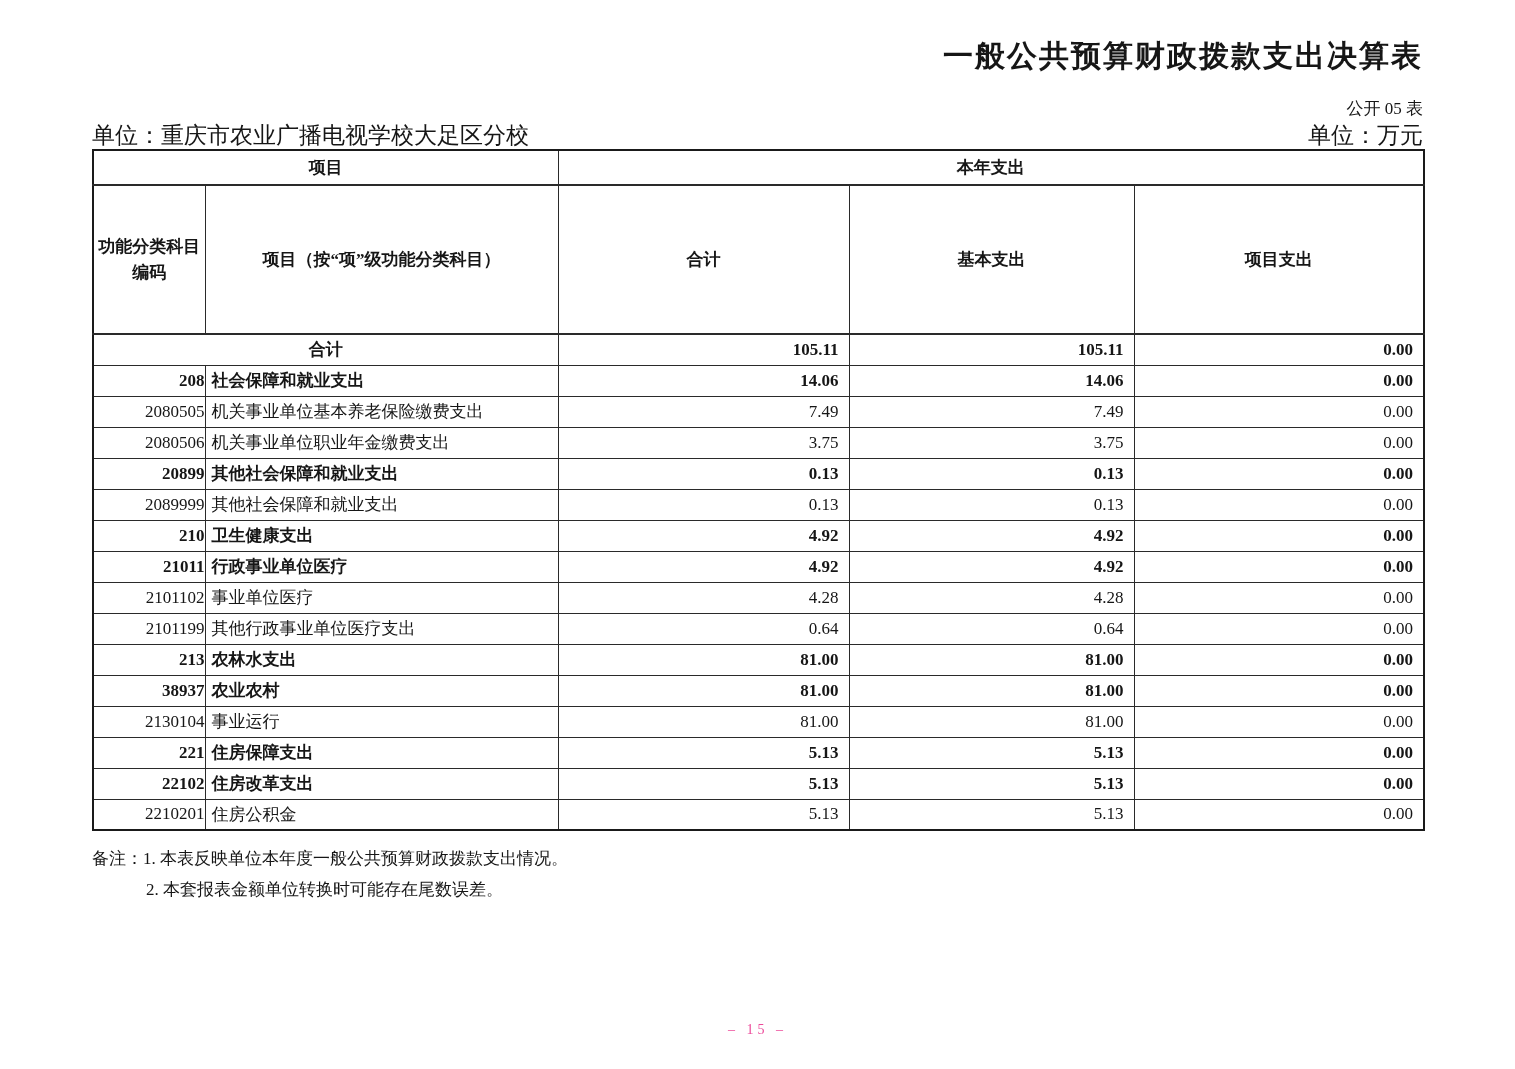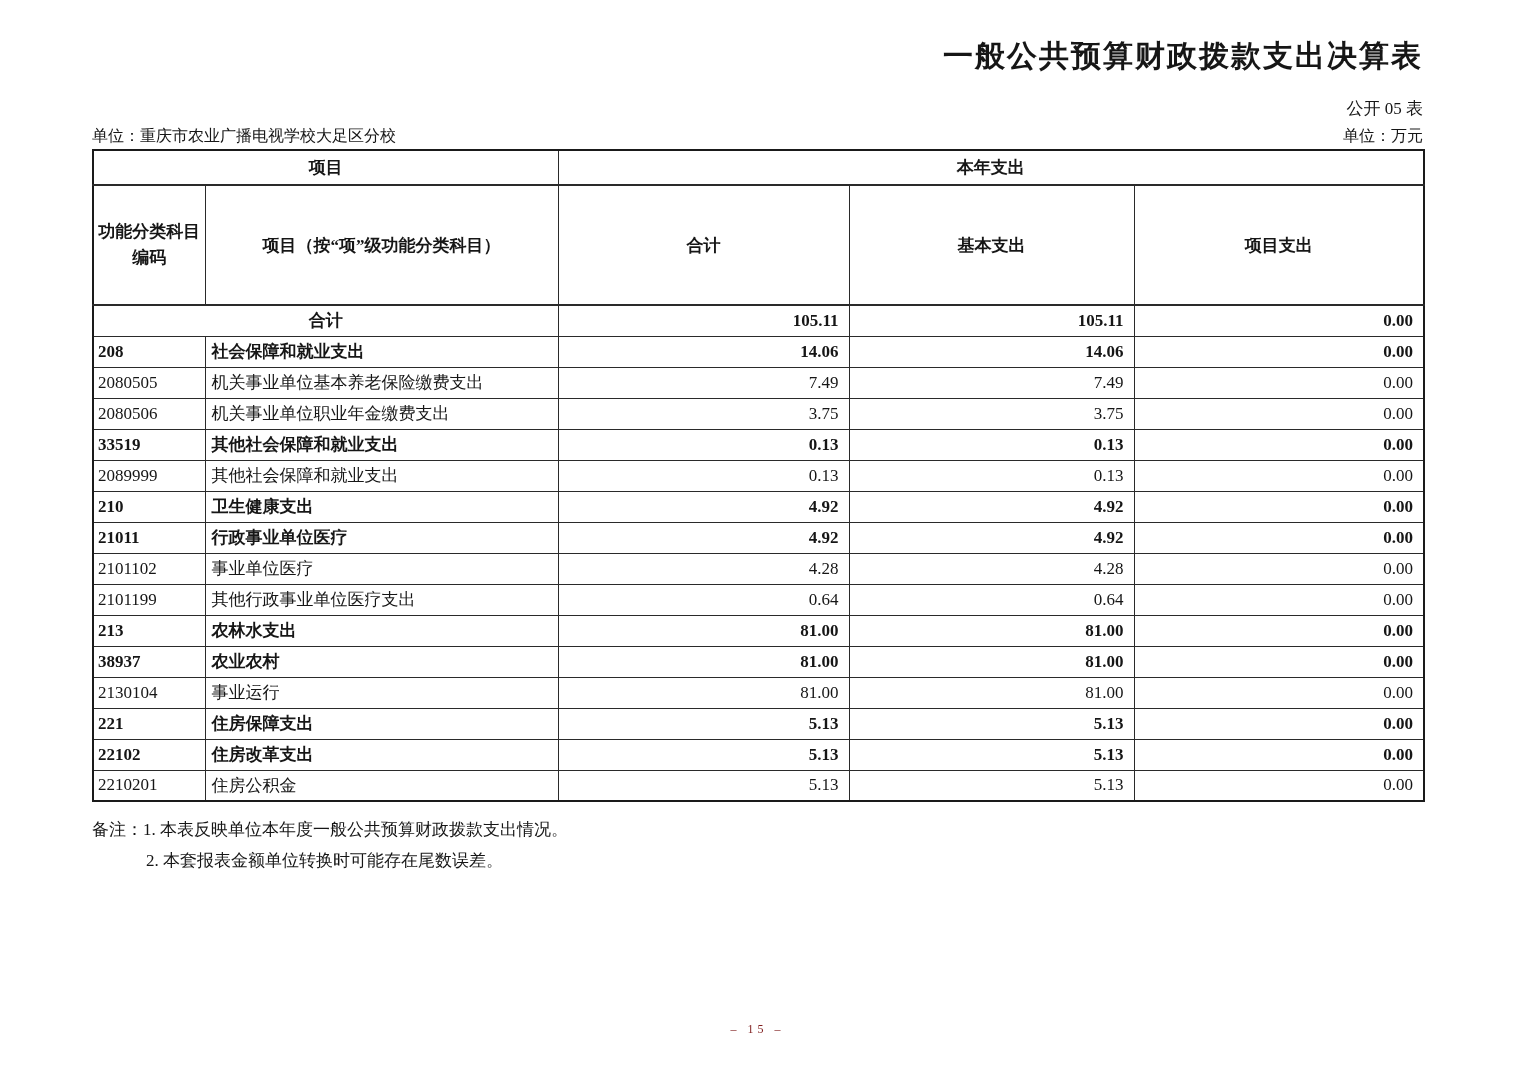--- a/index.html
+++ b/index.html
@@ -27,21 +27,21 @@
   .form-label {
     margin-top: 22px;
     text-align: right;
     font-size: 17px;
     line-height: 22px;
   }
   .meta-row {
     display: flex;
     justify-content: space-between;
     align-items: flex-end;
-    font-size: 16px;
+    font-size: 23px;
     line-height: 22px;
     margin-top: 5px;
     margin-bottom: 2px;
   }
   table.budget-table {
     width: 1331px;
     border-collapse: collapse;
     table-layout: fixed;
     border: 2px solid #1a1a1a;
   }
@@ -50,42 +50,42 @@
     font-size: 17px;
     overflow: hidden;
     vertical-align: middle;
   }
   .budget-table thead th {
     font-weight: 700;
     text-align: center;
   }
   tr.h1 { height: 35px; }
   tr.h1 th { border-bottom-width: 2px; }
-  tr.h2 { height: 120px; }
+  tr.h2 { height: 149px; }
   tr.h2 th { border-bottom-width: 2px; }
   th.col-code { white-space: pre-line; line-height: 26px; }
   tbody tr { height: 31px; }
-  td.code { text-align: left; padding-left: 4px; }
+  td.code { text-align: right; padding-left: 4px; }
   td.name { text-align: left; padding-left: 6px; }
   td.num  { text-align: right; padding-right: 10px; }
   td.center { text-align: center; }
   tr.bold td { font-weight: 700; }
   .notes {
     font-size: 17px;
     margin-top: 12px;
   }
   .notes .note-line { line-height: 31px; }
   .notes .note-line-2 { padding-left: 54px; }
   .page-number {
     position: absolute;
     left: 0; top: 1022px;
     width: 100%;
     text-align: center;
-    font-size: 12px;
-    color: #7f1d1d;
+    font-size: 14px;
+    color: #ec4899;
     letter-spacing: 4px;
   }
 </style>
 </head>
 <body>
 
 <div class="content">
 
   <div class="doc-title">一般公共预算财政拨款支出决算表</div>
 
@@ -140,21 +140,21 @@
     <td class="num">0.00</td>
   </tr>
         <tr>
     <td class="code">2080506</td>
     <td class="name">机关事业单位职业年金缴费支出</td>
     <td class="num">3.75</td>
     <td class="num">3.75</td>
     <td class="num">0.00</td>
   </tr>
         <tr class="bold">
-    <td class="code">33519</td>
+    <td class="code">20899</td>
     <td class="name">其他社会保障和就业支出</td>
     <td class="num">0.13</td>
     <td class="num">0.13</td>
     <td class="num">0.00</td>
   </tr>
         <tr>
     <td class="code">2089999</td>
     <td class="name">其他社会保障和就业支出</td>
     <td class="num">0.13</td>
     <td class="num">0.13</td>

